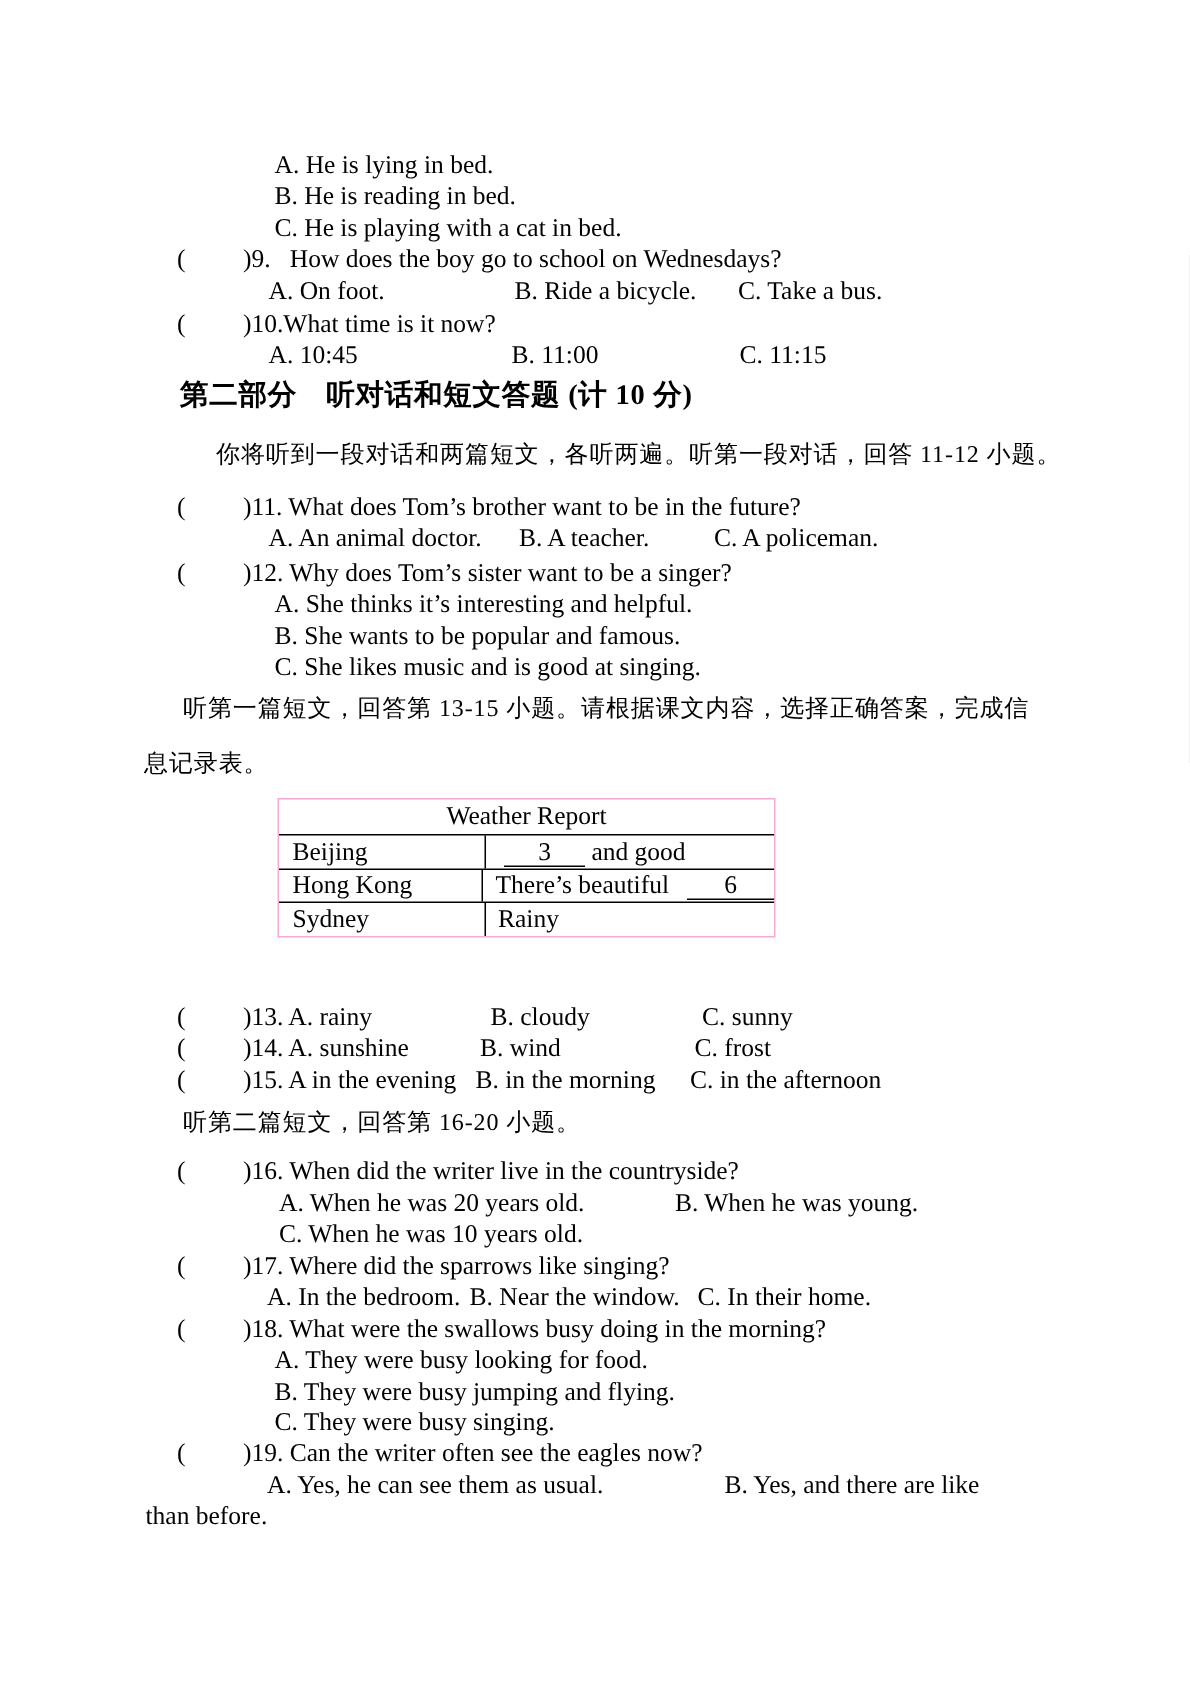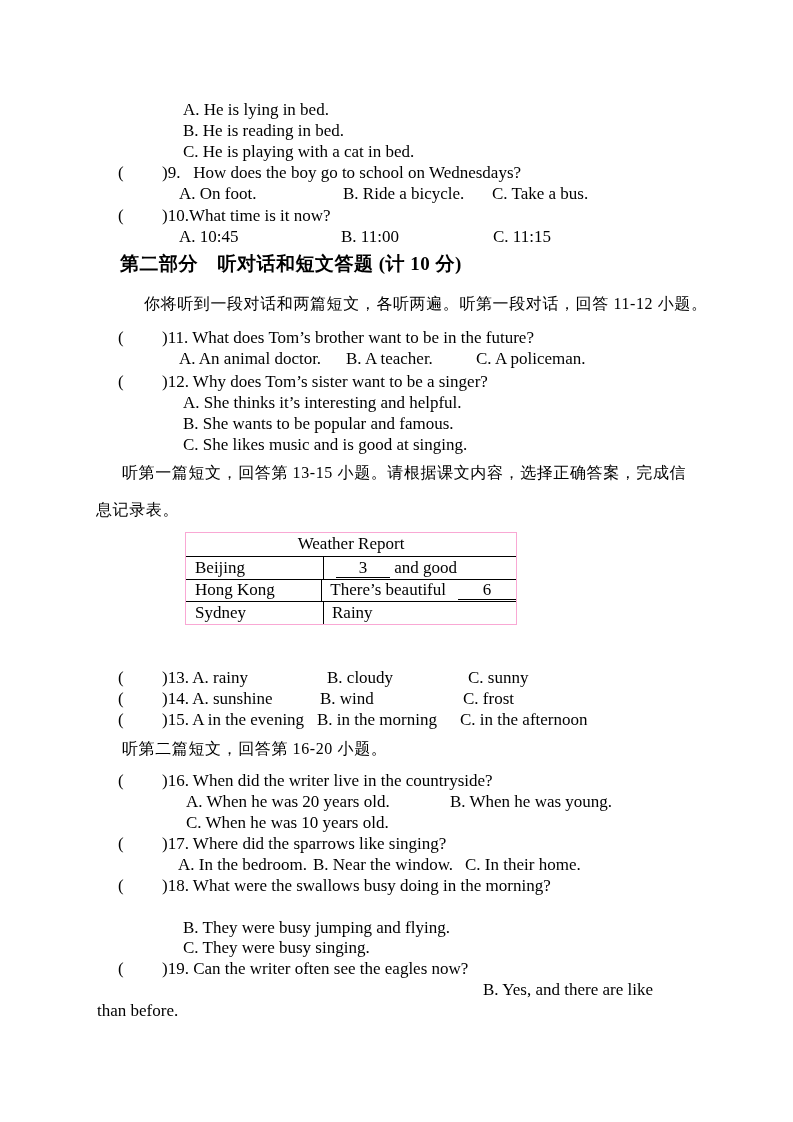--- a/index.html
+++ b/index.html
@@ -141,21 +141,23 @@
   <span class="seg" style="left:186px;top:812px">C. When he was 10 years old.</span>
 
   <span class="seg" style="left:118px;top:833px">(</span>
   <span class="seg" style="left:162px;top:833px">)17. Where did the sparrows like singing?</span>
   <span class="seg" style="left:178px;top:854px">A. In the bedroom.</span>
   <span class="seg" style="left:313px;top:854px">B. Near the window.</span>
   <span class="seg" style="left:465px;top:854px">C. In their home.</span>
 
   <span class="seg" style="left:118px;top:875px">(</span>
   <span class="seg" style="left:162px;top:875px">)18. What were the swallows busy doing in the morning?</span>
+  <span class="seg" style="left:183px;top:896px">A. They were busy looking for food.</span>
   <span class="seg" style="left:183px;top:917px">B. They were busy jumping and flying.</span>
   <span class="seg" style="left:183px;top:937px">C. They were busy singing.</span>
 
   <span class="seg" style="left:118px;top:958px">(</span>
   <span class="seg" style="left:162px;top:958px">)19. Can the writer often see the eagles now?</span>
+  <span class="seg" style="left:178px;top:979px">A. Yes, he can see them as usual.</span>
   <span class="seg" style="left:483px;top:979px">B. Yes, and there are like</span>
   <span class="seg" style="left:97px;top:1000px">than before.</span>
 
 </div>
 
 </body></html>

